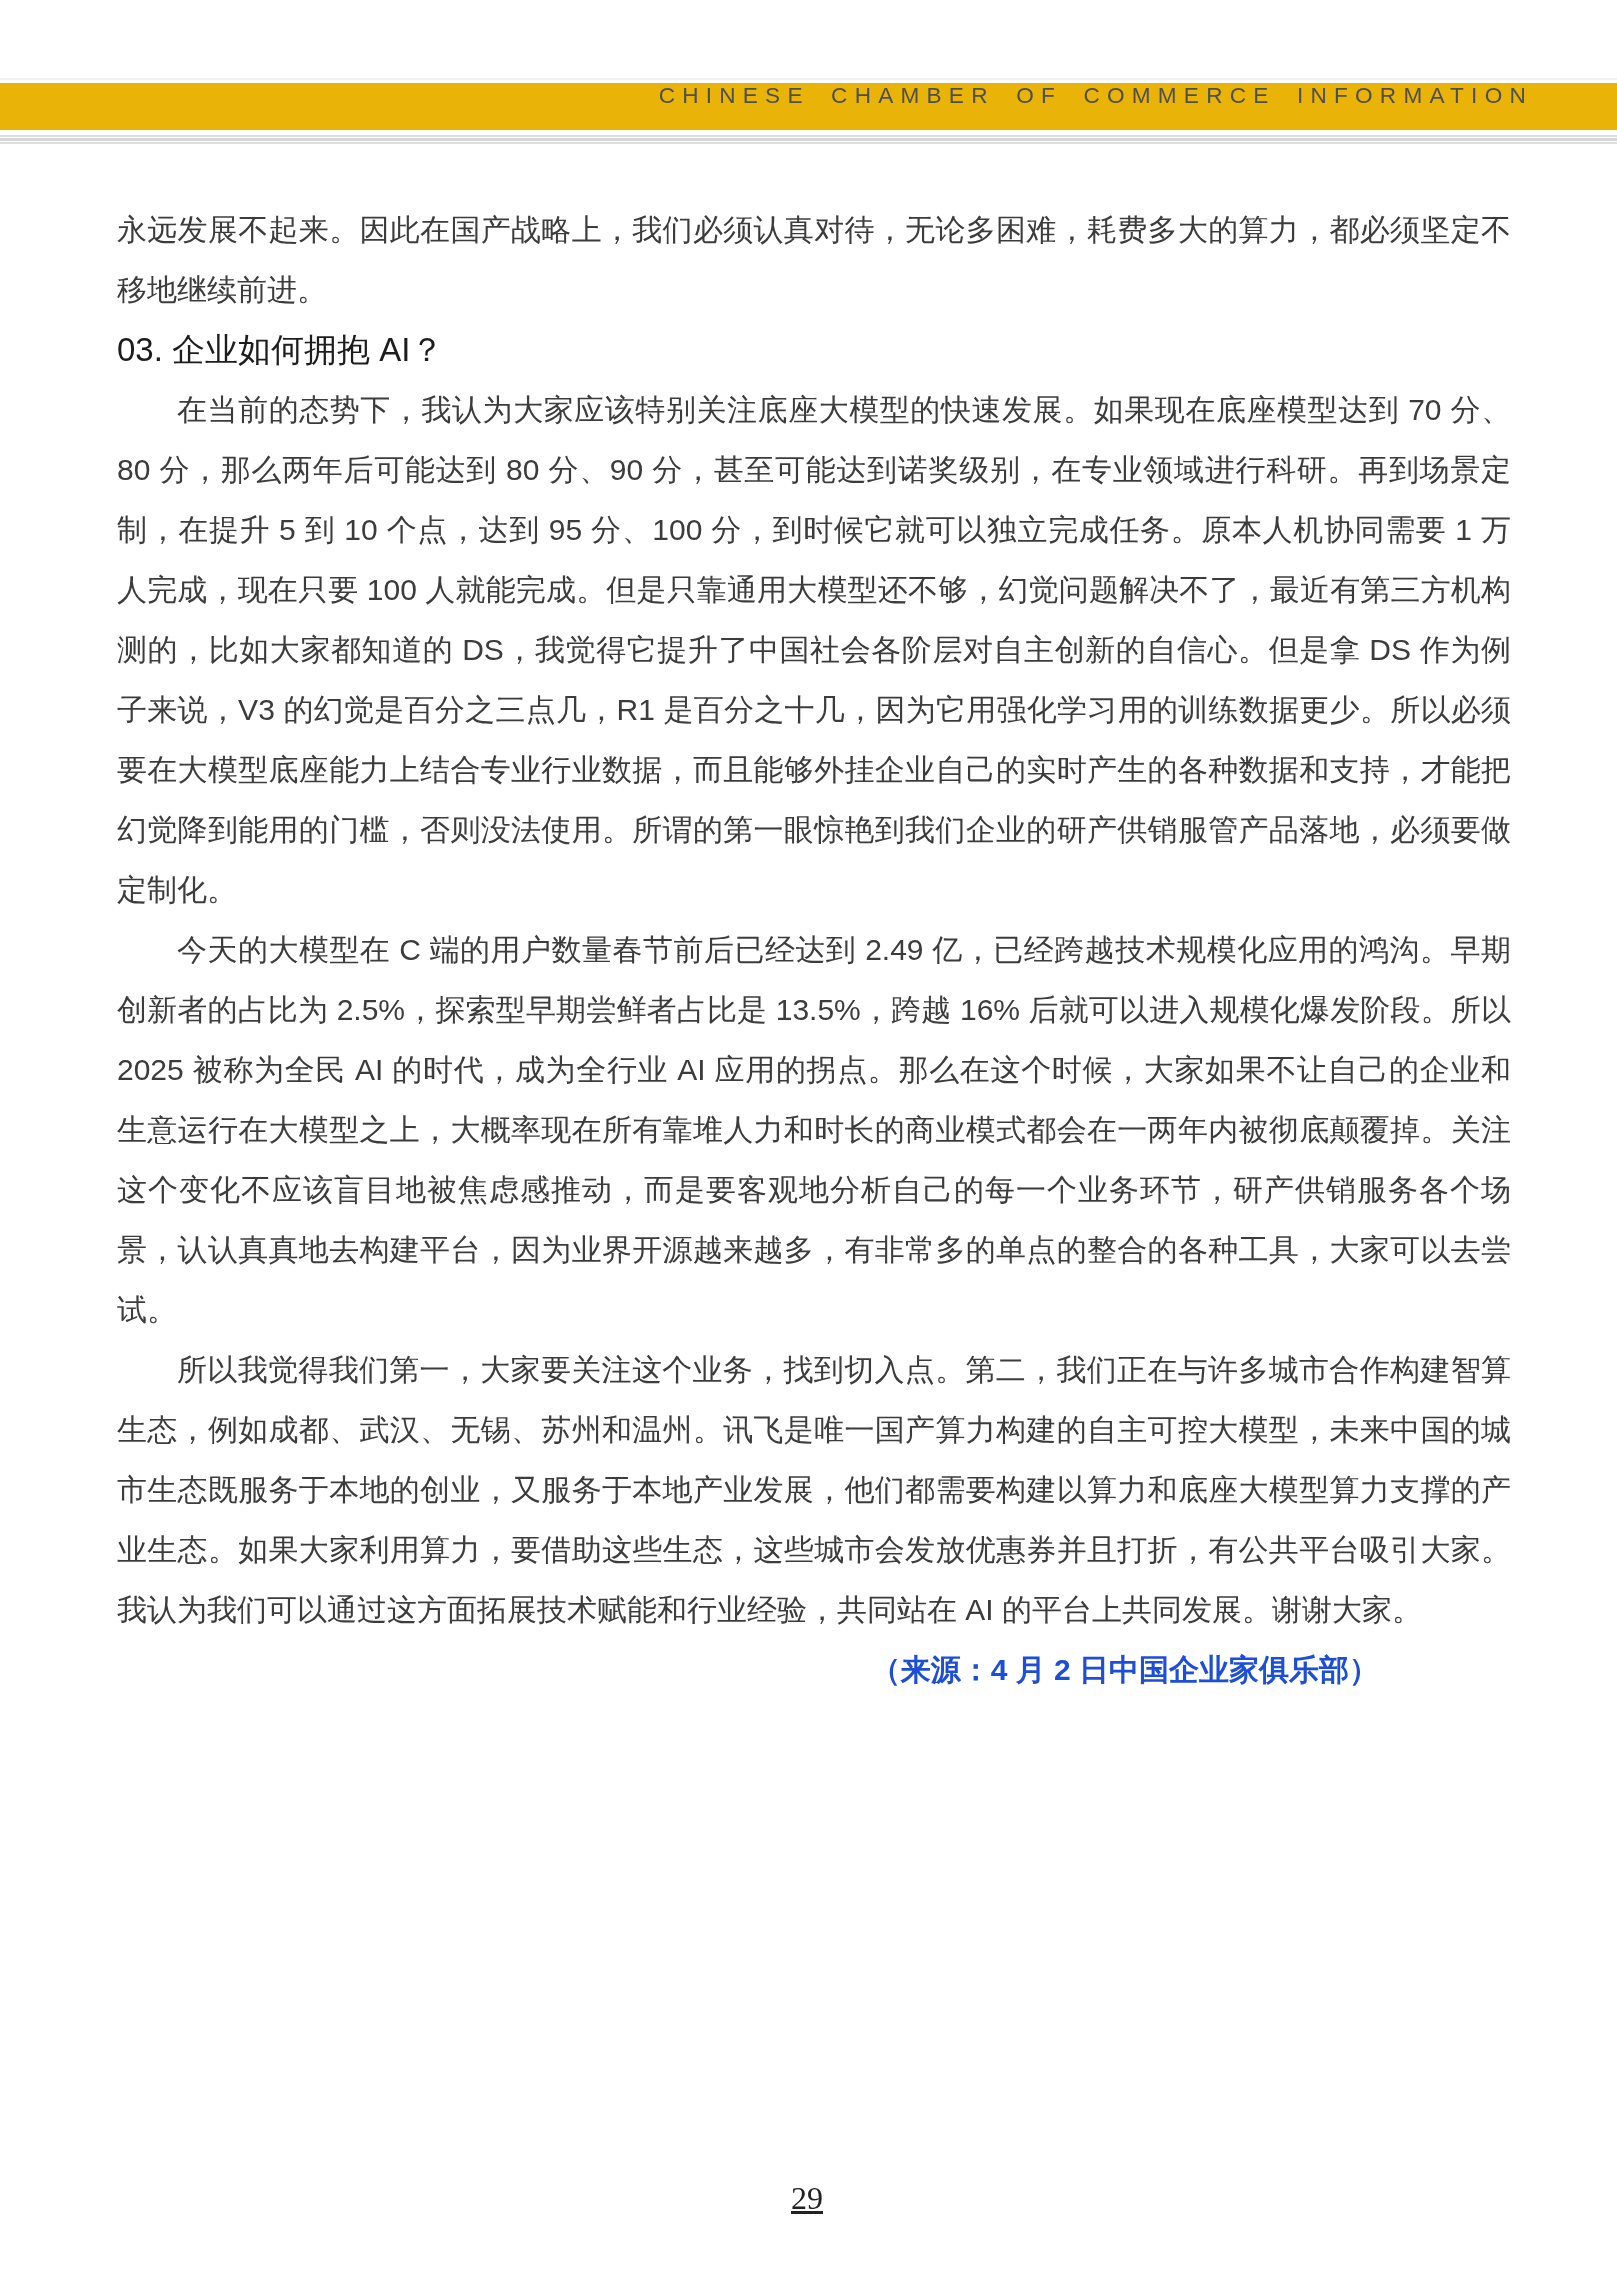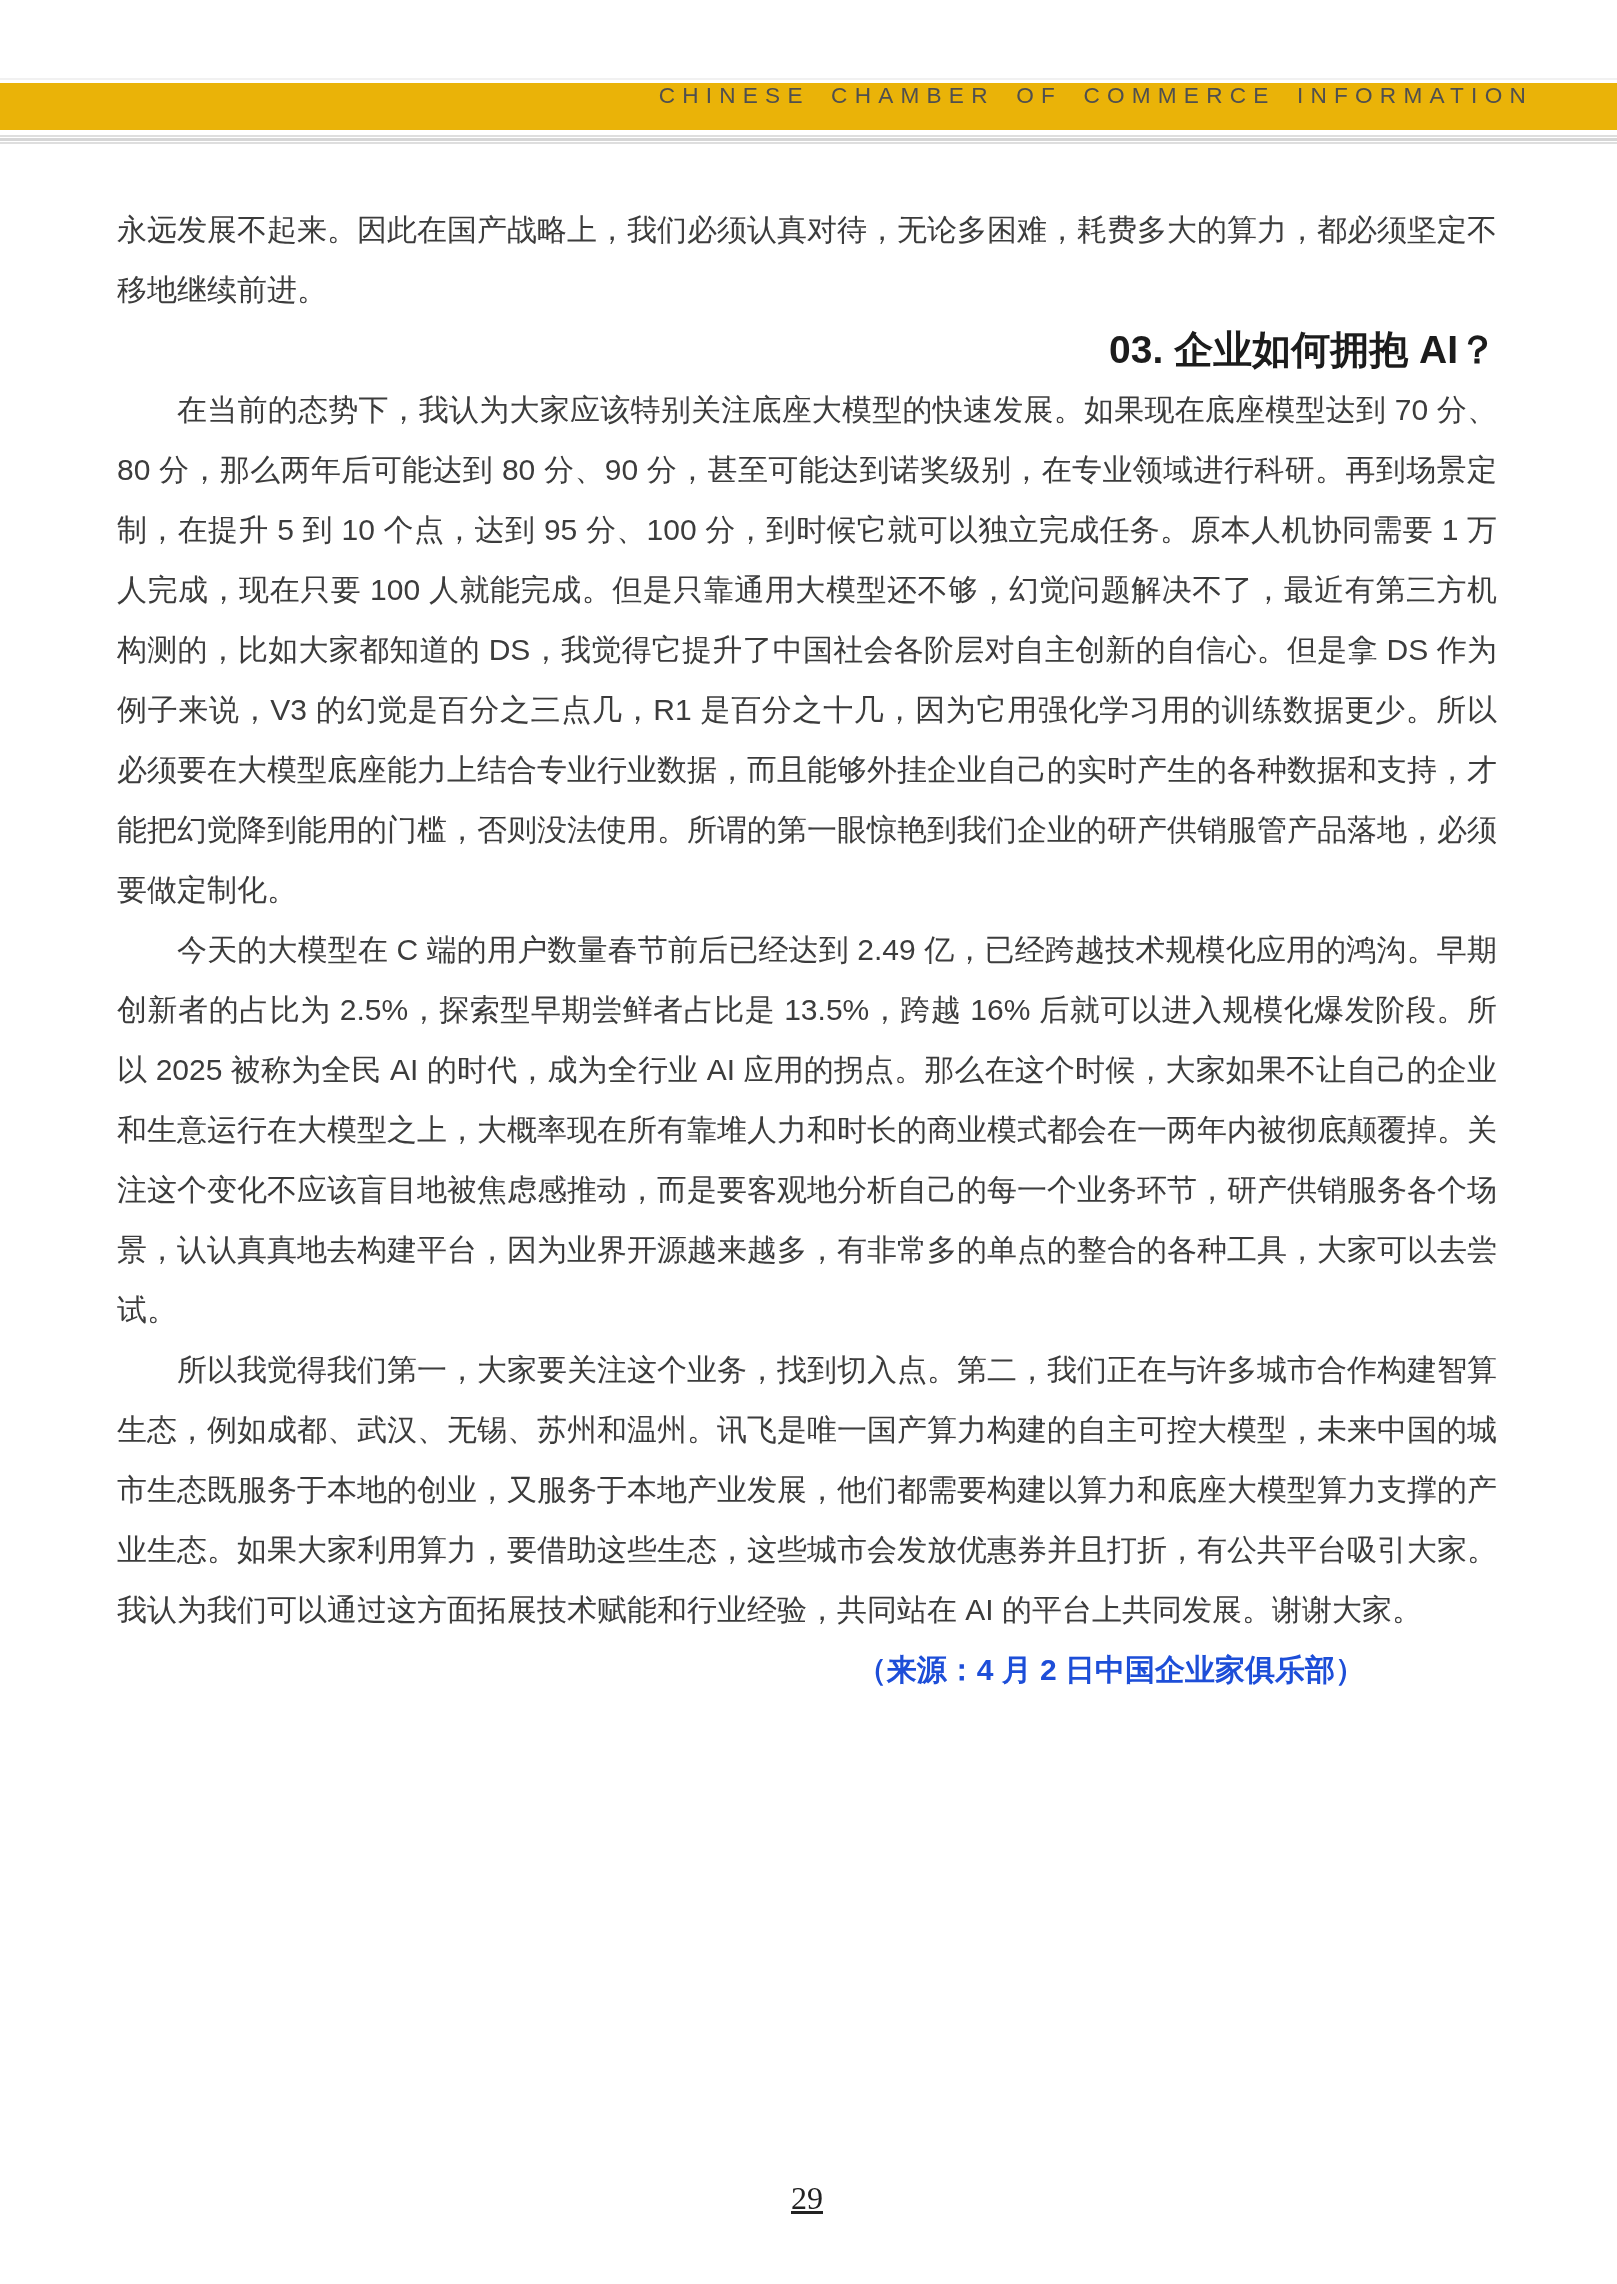--- a/index.html
+++ b/index.html
@@ -56,40 +56,40 @@
       #d6d6d6 3.4px,#d6d6d6 5.6px,
       #ffffff 5.6px,#ffffff 6.8px,
       #dedede 6.8px,  #dedede 9px
     );
   }
 
   
   .article {
     position: absolute;
     left: 117px;
-    right: 120px;
+    right: 106px;
     top: 200px;
     font-size: 30px;
     line-height: 60px;
     color: #3c3c3c;
     text-align: justify;
   }
   .article p {
     margin: 0;
   }
   .intro-paragraph {
     text-indent: 0;
   }
   .section-heading {
     margin: 0;
-    font-size: 39px;
+    font-size: 33px;
     line-height: 60px;
-    font-weight: bold;
+    font-weight: normal;
     color: #1c1c1c;
-    text-align: right;
+    text-align: left;
     text-indent: 0;
   }
   .body-paragraph {
     text-indent: 2em;
   }
   .source-line {
     text-align: right;
     padding-right: 132px;
     font-weight: bold;
     color: #1d4ed8;

